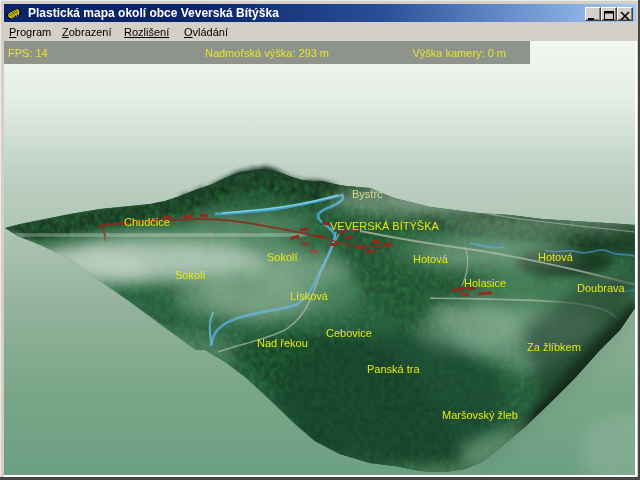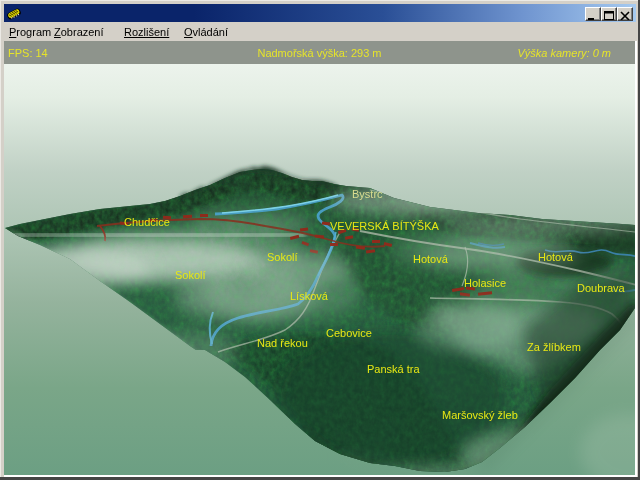--- a/index.html
+++ b/index.html
@@ -14,51 +14,52 @@
   .title-text{position:absolute;left:24px;top:2px;color:#fff;font-size:12px;font-weight:bold;white-space:nowrap;letter-spacing:0px;}
   .ticon{position:absolute;left:2px;top:2px;width:16px;height:15px;}
   .tbtn{position:absolute;top:3px;width:16px;height:14px;box-sizing:border-box;background:#d4d0c8;
     border-top:1px solid #fff;border-left:1px solid #fff;border-right:1px solid #404040;border-bottom:1px solid #404040;
     box-shadow:inset -1px -1px 0 #808080;overflow:hidden;}
   .menubar{position:absolute;left:4px;top:22px;width:632px;height:19px;background:#d4d0c8;font-size:11px;color:#000;}
   .mi{position:absolute;top:4px;white-space:nowrap;}
   .mi u{text-decoration:underline;}
   .hw{position:absolute;top:4px;right:4px;color:#848078;white-space:nowrap;}
   .vp{position:absolute;left:4px;top:41px;width:631px;height:434px;border-right:2px solid #fff;border-bottom:2px solid #fff;}
-  .fpsbar{position:absolute;left:4px;top:41px;width:631px;height:23px;background:#8e948c;font-size:11px;color:#e6e42a;}
+  .fpsbar{position:absolute;left:4px;top:41px;width:526px;height:23px;background:#8e948c;font-size:11px;color:#e6e42a;}
   .fpsbar .l{position:absolute;left:4px;top:6px;}
   .fpsbar .c{position:absolute;left:0;right:0;top:6px;text-align:center;}
-  .fpsbar .r{position:absolute;right:24px;top:6px;font-style:italic;}
+  .fpsbar .r{position:absolute;right:24px;top:6px;}
 </style>
 </head>
 <body>
 <div class="win">
   <div class="titlebar">
     <svg class="ticon" viewBox="0 0 16 15">
       <g transform="rotate(-28 8 8)">
         <rect x="1" y="4.5" width="14" height="7" rx="3" fill="#000"></rect>
         <rect x="2" y="5" width="12" height="5" rx="2.5" fill="#e8e000"></rect>
         <path d="M3 6 l2 3 M5 5.6 l2 3.4 M7 5.4 l2 3.6 M9 5.4 l2 3.4 M11 5.6 l1.6 2.6" stroke="#403800" stroke-width="0.9" fill="none"></path>
         <path d="M3.5 10.2 l1.4 .5 M6 10.6 l1.4 .4 M8.6 10.8 l1.4 .3 M11 10.6 l1.3 .2" stroke="#fff" stroke-width="0.9" fill="none"></path>
       </g>
     </svg>
+    <span class="title-text">Plastická mapa okolí obce Veverská Bítýška</span>
     <div class="tbtn" style="left:581px;"><svg width="14" height="12" viewBox="0 0 14 12">
           <rect x="2" y="8" width="6" height="2" fill="#000"></rect>
         </svg></div>
     <div class="tbtn" style="left:597px;"><svg width="14" height="12" viewBox="0 0 14 12">
           <rect x="2.5" y="1.5" width="9" height="8" fill="none" stroke="#000" stroke-width="1"></rect>
           <rect x="2.5" y="1.5" width="9" height="2" fill="#000"></rect>
         </svg></div>
     <div class="tbtn" style="left:613px;"><svg width="14" height="12" viewBox="0 0 14 12">
           <path d="M3 2 L11 10 M11 2 L3 10" stroke="#000" stroke-width="1.6"></path>
         </svg></div>
   </div>
   <div class="menubar">
     <span class="mi" style="left:5px;"><u>P</u>rogram</span>
-    <span class="mi" style="left:50px;"><u>Z</u>obrazení</span>
+    <span class="mi" style="left:58px;"><u>Z</u>obrazení</span>
     <span class="mi" style="left:120px;text-decoration:underline;"><u>R</u>ozlišení</span>
     <span class="mi" style="left:180px;"><u>O</u>vládání</span>
   </div>
   <svg class="vp" viewBox="4 41 631 434" width="631" height="434" preserveAspectRatio="none">
     <defs>
       <linearGradient id="sky" x1="0" y1="41" x2="0" y2="475" gradientUnits="userSpaceOnUse">
         <stop offset="0" stop-color="#f2f7f2"></stop>
         <stop offset="0.13" stop-color="#e4eee4"></stop>
         <stop offset="0.30" stop-color="#c0d1c5"></stop>
         <stop offset="0.44" stop-color="#adc5b4"></stop>

